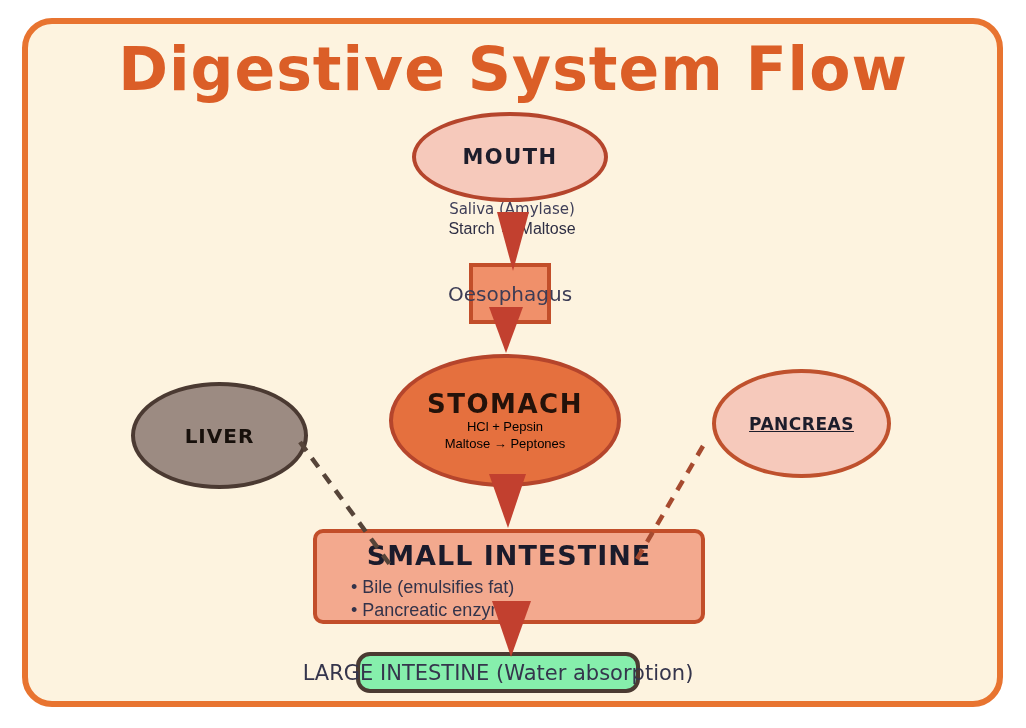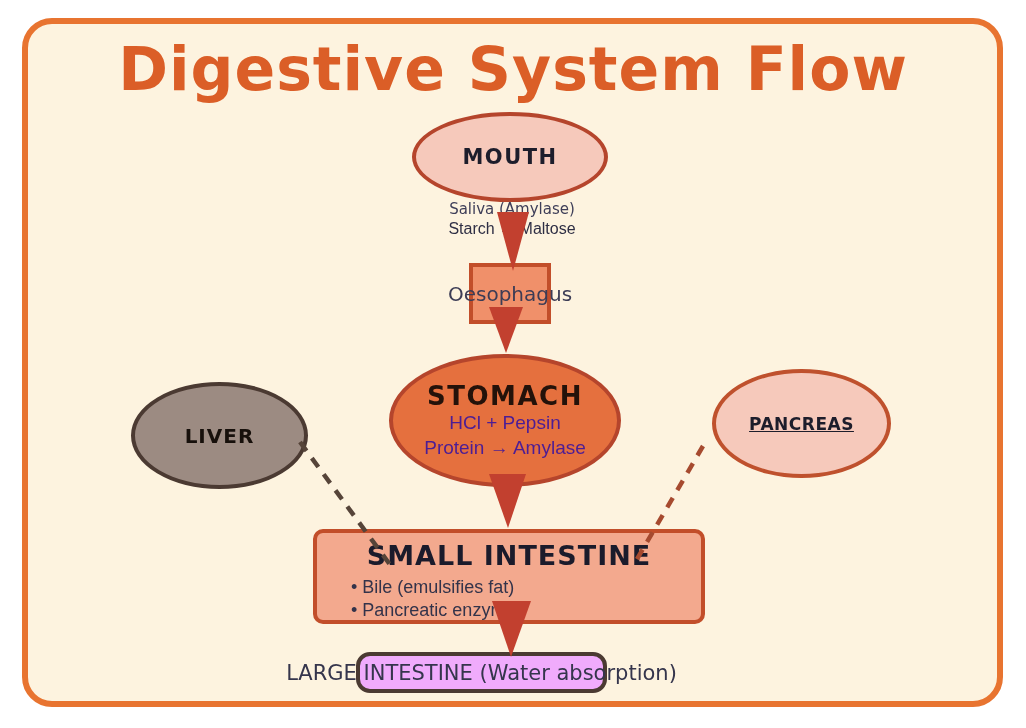--- a/index.html
+++ b/index.html
@@ -31,40 +31,40 @@
   .mouth-note .l1 { font-size:15px; color:#3E3E58; }
   .mouth-note .l2 { font-size:16px; color:#2E2E44; margin-top:2px; font-family:"Liberation Sans", sans-serif; }
 
   .oesophagus { left:469px; top:263px; width:82px; height:61px;
     background:#F0906A; border:4px solid #C24E2A; }
   .oeso-label { font-size:20px; color:#3C3C55; white-space:nowrap; }
 
   .stomach { left:389px; top:354px; width:232px; height:133px;
     background:#E5703E; border:4px solid #B5452C; flex-direction:column; }
   .stomach-title { font-size:26px; font-weight:bold; color:#24120A; letter-spacing:1.5px; }
-  .stomach-line { font-size:19px; color:#4c1d95; line-height:1.3; font-family:"Liberation Sans", sans-serif; }
+  .stomach-line { font-size:13px; color:#000000; line-height:1.3; font-family:"Liberation Sans", sans-serif; }
 
   .liver { left:131px; top:382px; width:177px; height:107px;
     background:#9C8B82; border:4px solid #4B3A32; }
   .liver .node-label { font-size:20px; font-weight:bold; color:#17100B; letter-spacing:1px; }
 
   .pancreas { left:712px; top:369px; width:179px; height:109px;
     background:#F6C9BB; border:4px solid #BF512D; }
   .pancreas .node-label { font-size:17px; font-weight:bold; color:#1D1D2B; letter-spacing:0.5px;text-decoration:underline; }
 
   .small-intestine { left:313px; top:529px; width:392px; height:95px;
     background:#F3A98E; border:4px solid #C24E2A; border-radius:10px;
     display:block; padding-top:7px; }
   .si-title { text-align:center; font-size:27px; font-weight:bold; color:#1B1B2B; letter-spacing:1px; }
   .si-bullets { margin:5px 0 0 34px; }
   .si-bullet { font-size:18px; color:#33334A; line-height:1.3; font-family:"Liberation Sans", sans-serif; }
   .si-bullet::before { content:"• "; }
 
-  .large-intestine { left:356px; top:652px; width:251px; height:41px;
-    background:#f0abfc; border:4px solid #4B3A32; border-radius:14px; }
+  .large-intestine { left:356px; top:652px; width:284px; height:41px;
+    background:#86efac; border:4px solid #4B3A32; border-radius:14px; }
   .li-label { font-size:21px; color:#35354C; white-space:nowrap; }
 
   .overlay { position:absolute; left:0; top:0; width:1026px; height:728px;
     pointer-events:none; }
 </style>
 </head>
 <body>
 
 <div id="app">
 
@@ -81,21 +81,21 @@
     <div class="l2">Starch → Maltose</div>
   </div>
 
   <div class="node oesophagus">
     <span class="oeso-label">Oesophagus</span>
   </div>
 
   <div class="node ellipse stomach">
     <div class="stomach-title">STOMACH</div>
     <div class="stomach-line">HCl + Pepsin</div>
-    <div class="stomach-line">Protein → Amylase</div>
+    <div class="stomach-line">Maltose → Peptones</div>
   </div>
 
   <div class="node ellipse liver">
     <span class="node-label">LIVER</span>
   </div>
 
   <div class="node ellipse pancreas">
     <span class="node-label">PANCREAS</span>
   </div>
 

